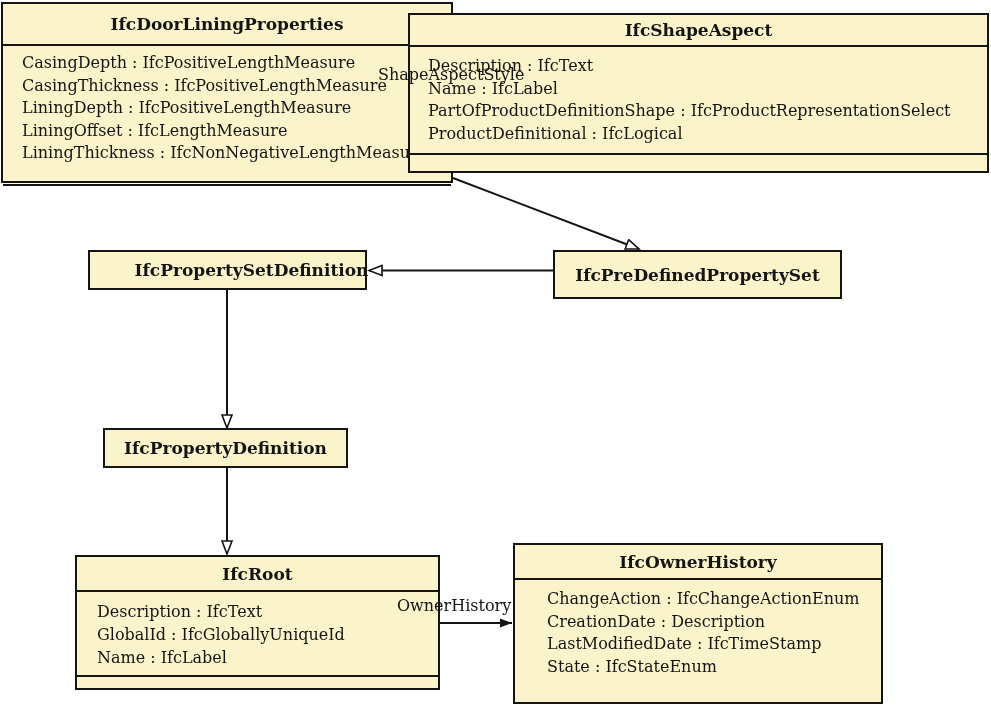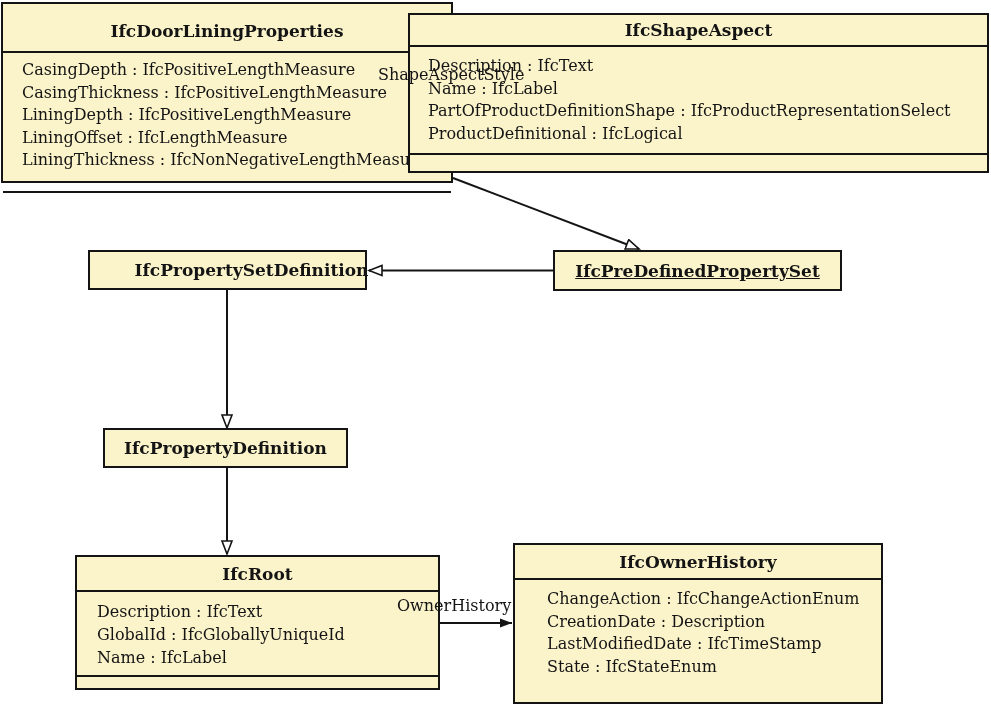--- a/index.html
+++ b/index.html
@@ -17,27 +17,27 @@
     font-weight:bold;font-size:17px;white-space:nowrap;
   }
   .uml-attrs{
     flex:0 0 auto;border-top:2px solid #141414;box-sizing:border-box;
     font-size:16px;line-height:22.5px;white-space:nowrap;overflow:visible;
   }
   .uml-ops{flex:1 1 auto;border-top:2px solid #141414;}
   .attr-line{white-space:nowrap;}
   
   .b-door {left:1px;  top:2px;  width:452px;height:181px;z-index:1;}
-  .b-door  .uml-title{height:40px;margin-top:7px;}
+  .b-door  .uml-title{height:40px;}
   .b-door  .uml-attrs{height:140px;padding:6px 0 0 19px;}
   .b-shape{left:408px;top:13px; width:581px;height:160px;z-index:2;}
   .b-shape .uml-title{height:30px;}
   .b-shape .uml-attrs{height:108px;padding:8px 0 0 18px;}
   .b-psetdef{left:88px; top:250px;width:279px;height:40px;justify-content:center;padding-left:48px;}
-  .b-predef {left:553px;top:250px;width:289px;height:41px;justify-content:center;text-decoration:underline;}
+  .b-predef {left:553px;top:250px;width:289px;height:49px;justify-content:center;}
   .b-propdef{left:103px;top:428px;width:245px;height:40px;justify-content:flex-end;}
   .b-single .uml-title{height:100%;}
   .b-root {left:75px; top:555px;width:365px;height:135px;}
   .b-root  .uml-title{height:33px;}
   .b-root  .uml-attrs{height:85px;padding:8px 0 0 20px;line-height:23px;}
   .b-owner{left:513px;top:543px;width:370px;height:161px;}
   .b-owner .uml-title{height:33px;text-align:right;}
   .b-owner .uml-attrs{height:132px;padding:8px 0 0 32px;}
   .edge-label{
     position:absolute;z-index:5;font-size:16px;white-space:nowrap;color:#141414;

